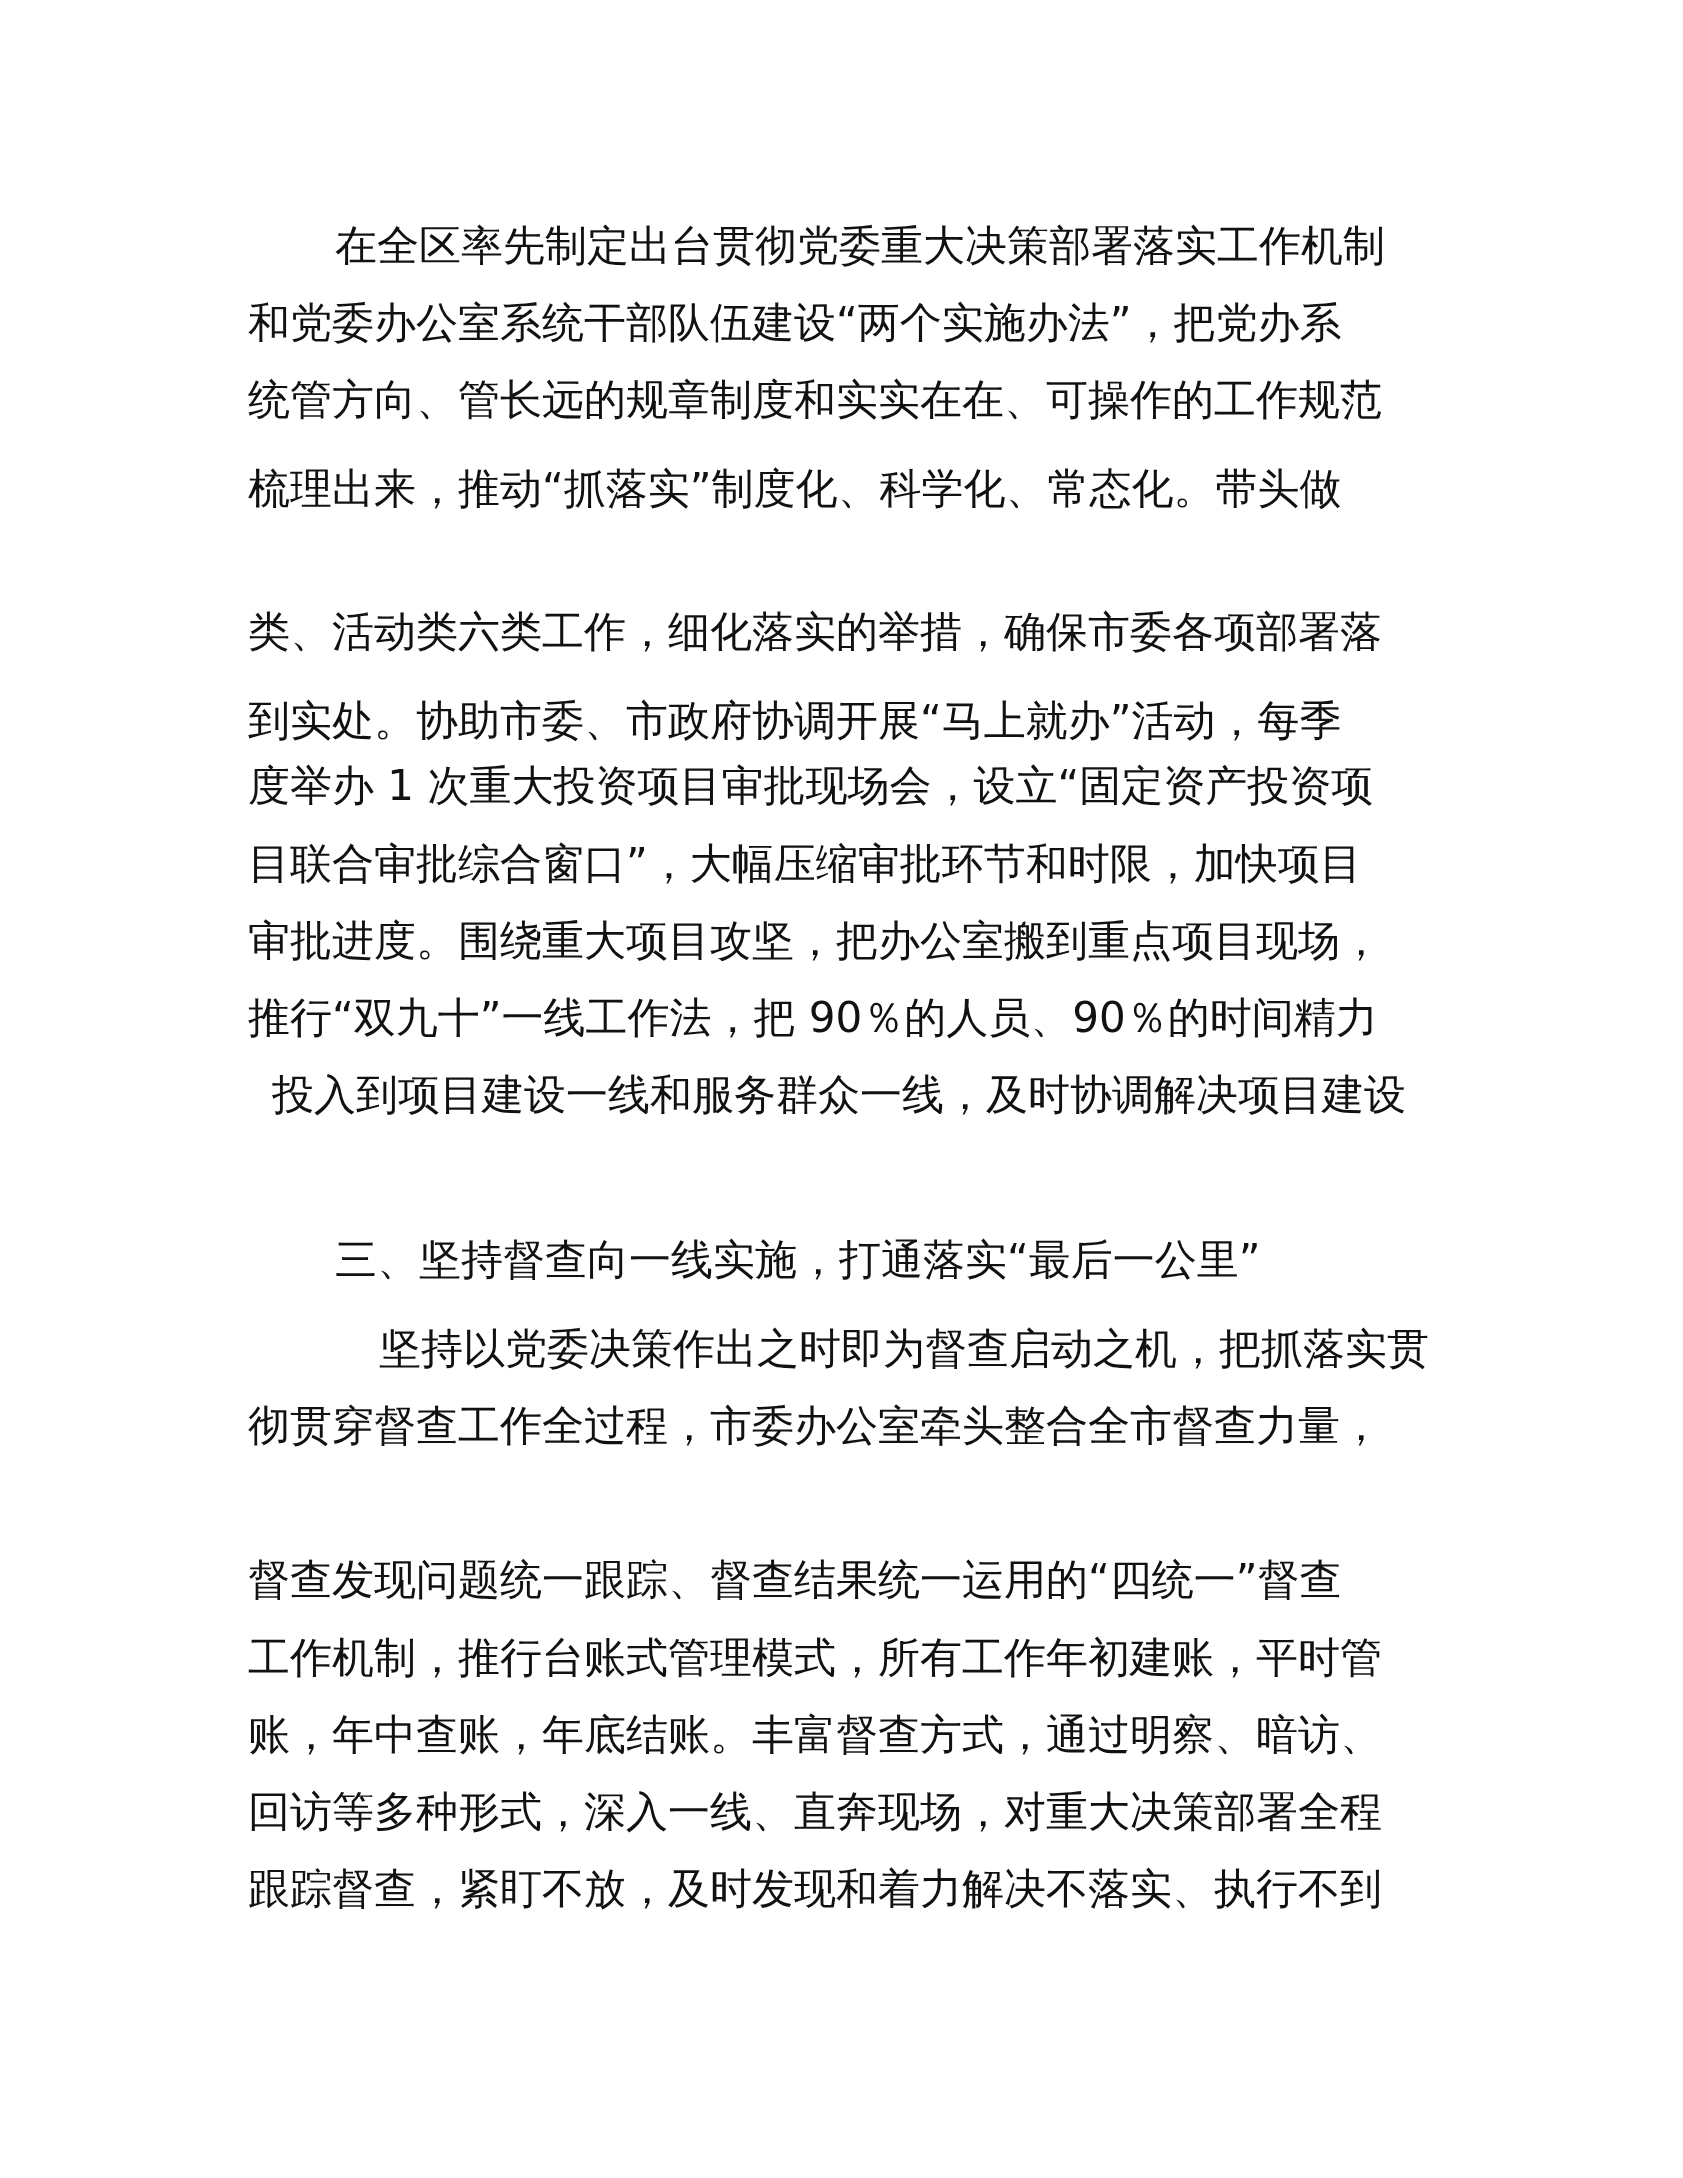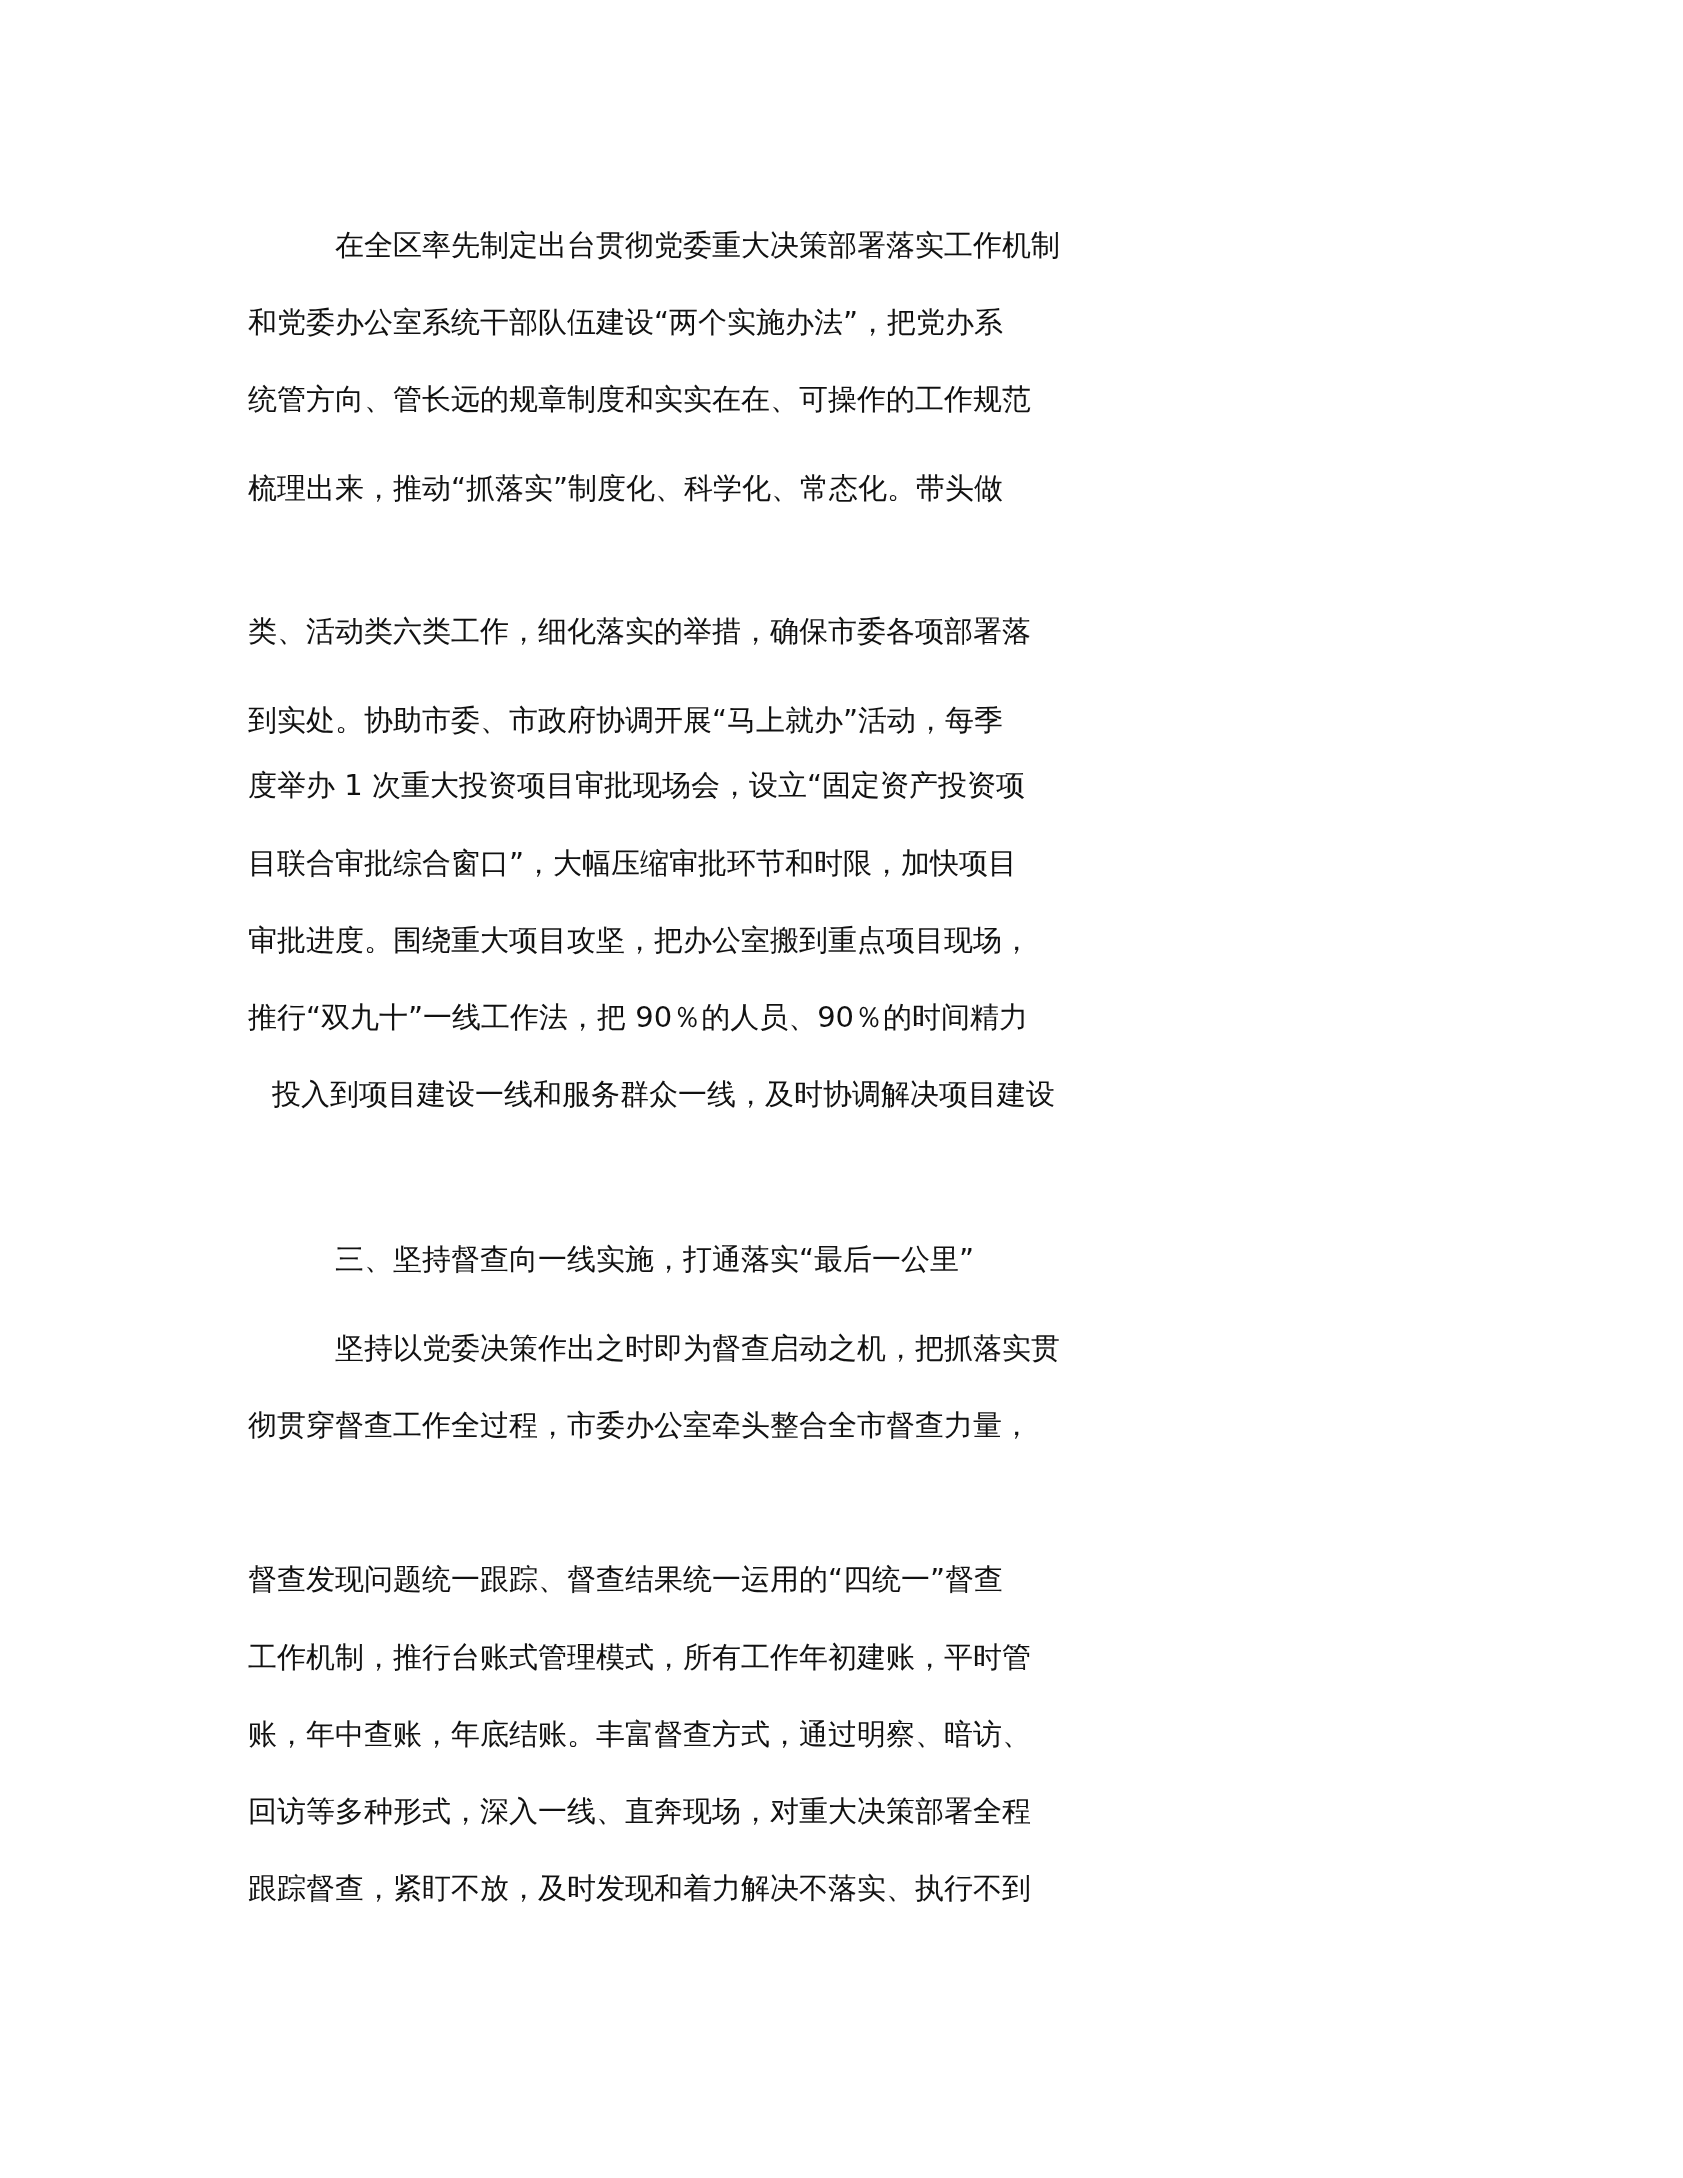--- a/index.html
+++ b/index.html
@@ -3,21 +3,21 @@
   <meta charset="utf-8">
   <style>
     html, body { margin: 0; padding: 0; background: #ffffff; }
     body { width: 1683px; height: 2178px; position: relative; overflow: hidden; }
     .page { position: absolute; left: 0; top: 0; width: 1683px; height: 2178px; background: #ffffff; overflow: hidden; }
     .line {
       position: absolute;
       left: 248px;
       white-space: nowrap;
       font-family: "DejaVu Sans", "Liberation Sans", sans-serif;
-      font-size: 29px;
+      font-size: 42px;
       line-height: 55px;
       height: 55px;
       color: #111111;
       letter-spacing: 0px;
       text-align: center;
     }
     .indent { left: 335px; }
   </style>
 </head>
 <body>
@@ -31,21 +31,21 @@
   <div class="line" style="top:604px;">类、活动类六类工作，细化落实的举措，确保市委各项部署落</div>
   <div class="line" style="top:681px;margin-top:12px;">到实处。协助市委、市政府协调开展“马上就办”活动，每季</div>
   <div class="line" style="top:758px;">度举办 1 次重大投资项目审批现场会，设立“固定资产投资项</div>
   <div class="line" style="top:836px;">目联合审批综合窗口”，大幅压缩审批环节和时限，加快项目</div>
   <div class="line" style="top:913px;">审批进度。围绕重大项目攻坚，把办公室搬到重点项目现场，</div>
   <div class="line" style="top:990px;">推行“双九十”一线工作法，把 90％的人员、90％的时间精力</div>
   <div class="line" style="top:1067px;margin-left:24px;">投入到项目建设一线和服务群众一线，及时协调解决项目建设</div>
 
   <div class="line indent" style="top:1232px;">三、坚持督查向一线实施，打通落实“最后一公里”</div>
 
-  <div class="line indent" style="top:1321px;">坚持以党委决策作出之时即为督查启动之机，把抓落实贯</div>
+  <div class="line indent" style="top:1321px;margin-left:44px;">坚持以党委决策作出之时即为督查启动之机，把抓落实贯</div>
   <div class="line" style="top:1398px;">彻贯穿督查工作全过程，市委办公室牵头整合全市督查力量，</div>
   <div class="line" style="top:1552px;">督查发现问题统一跟踪、督查结果统一运用的“四统一”督查</div>
   <div class="line" style="top:1630px;">工作机制，推行台账式管理模式，所有工作年初建账，平时管</div>
   <div class="line" style="top:1707px;">账，年中查账，年底结账。丰富督查方式，通过明察、暗访、</div>
   <div class="line" style="top:1784px;">回访等多种形式，深入一线、直奔现场，对重大决策部署全程</div>
   <div class="line" style="top:1861px;">跟踪督查，紧盯不放，及时发现和着力解决不落实、执行不到</div>
 
 </div>
 
 

